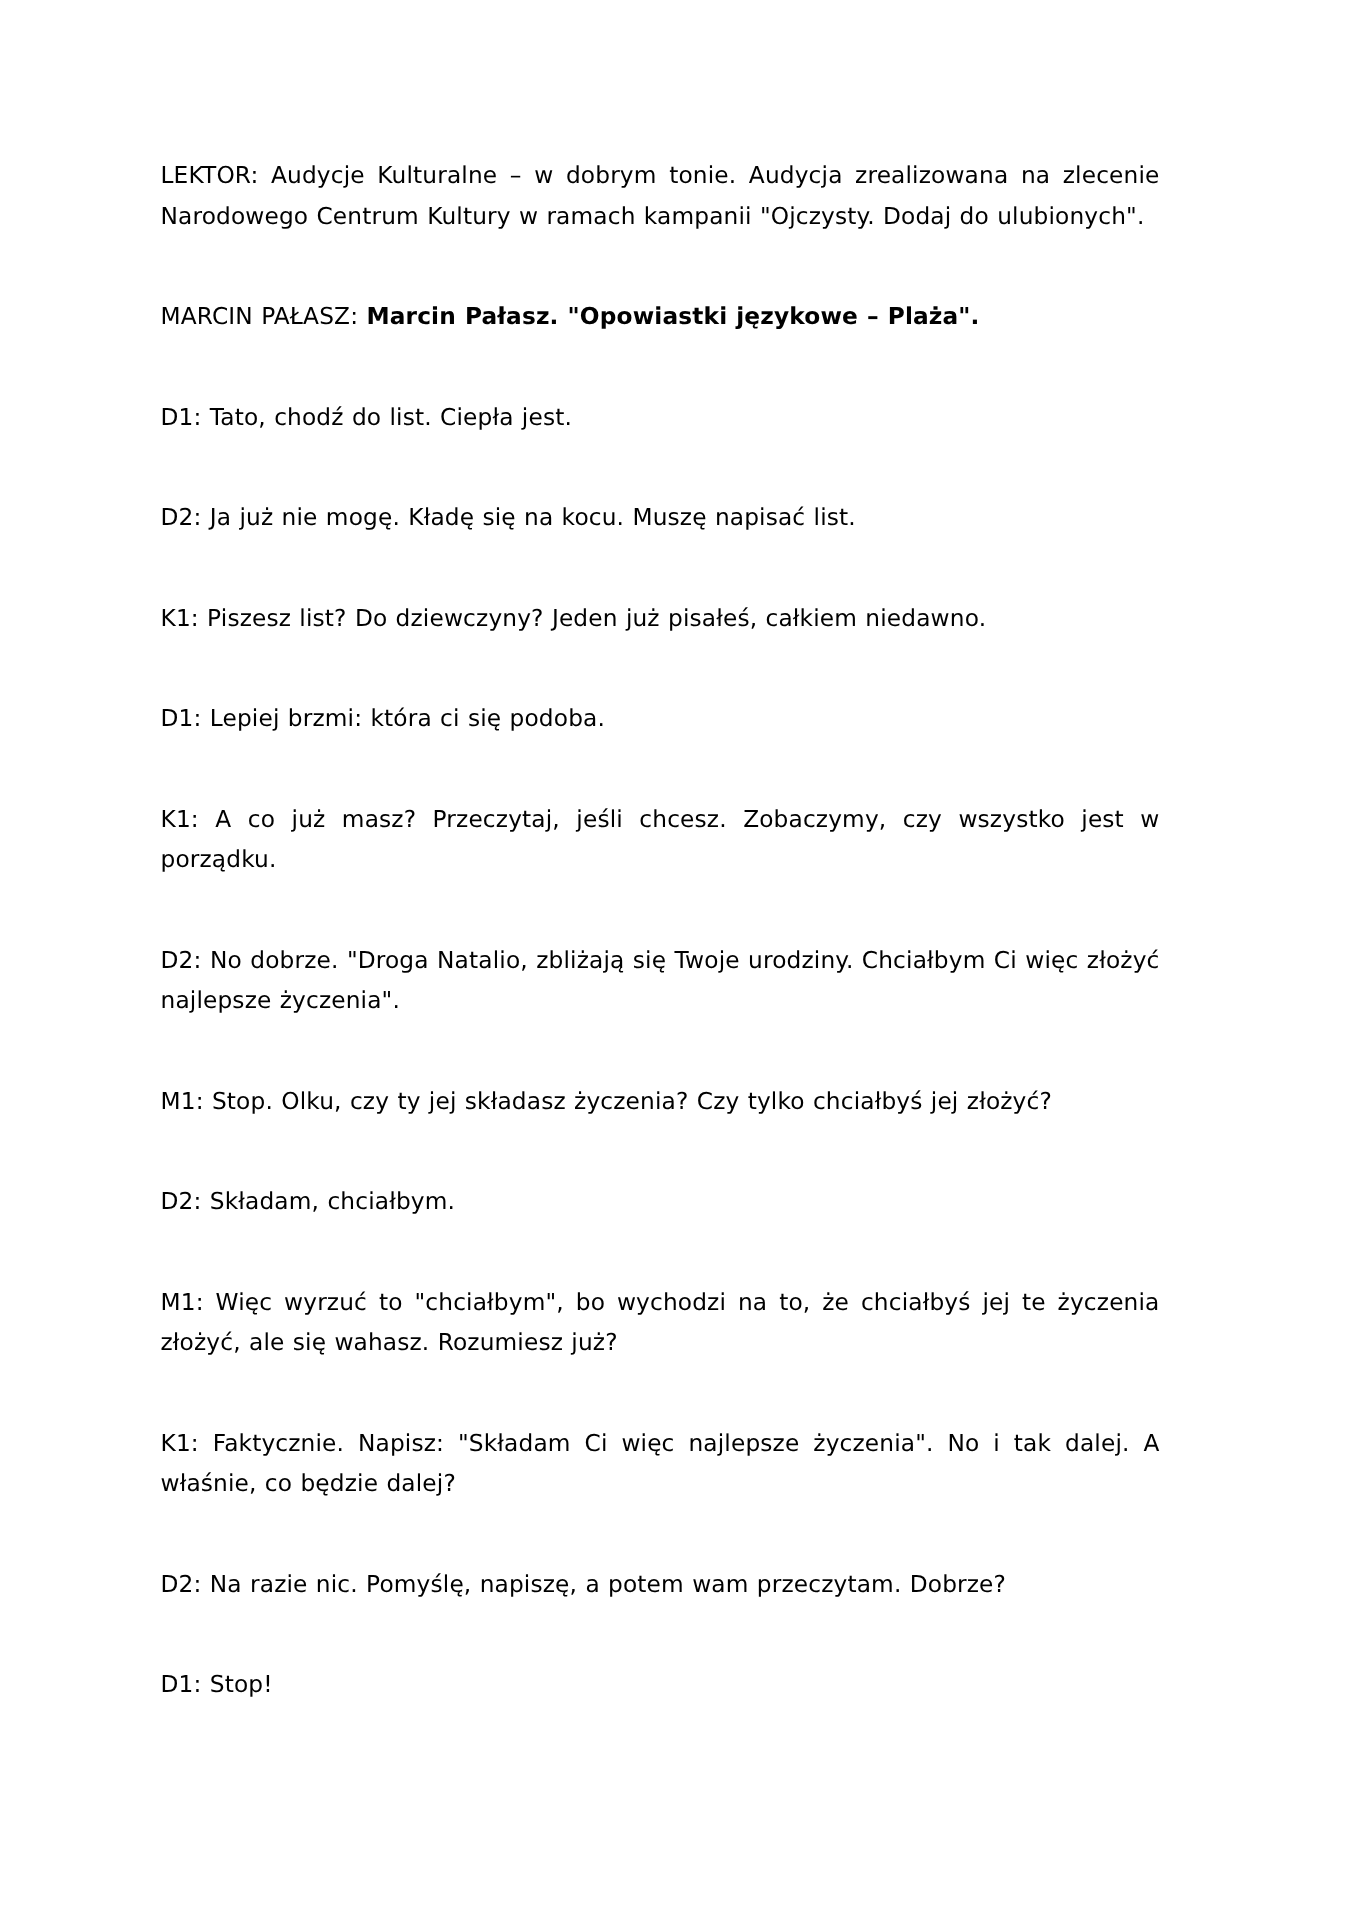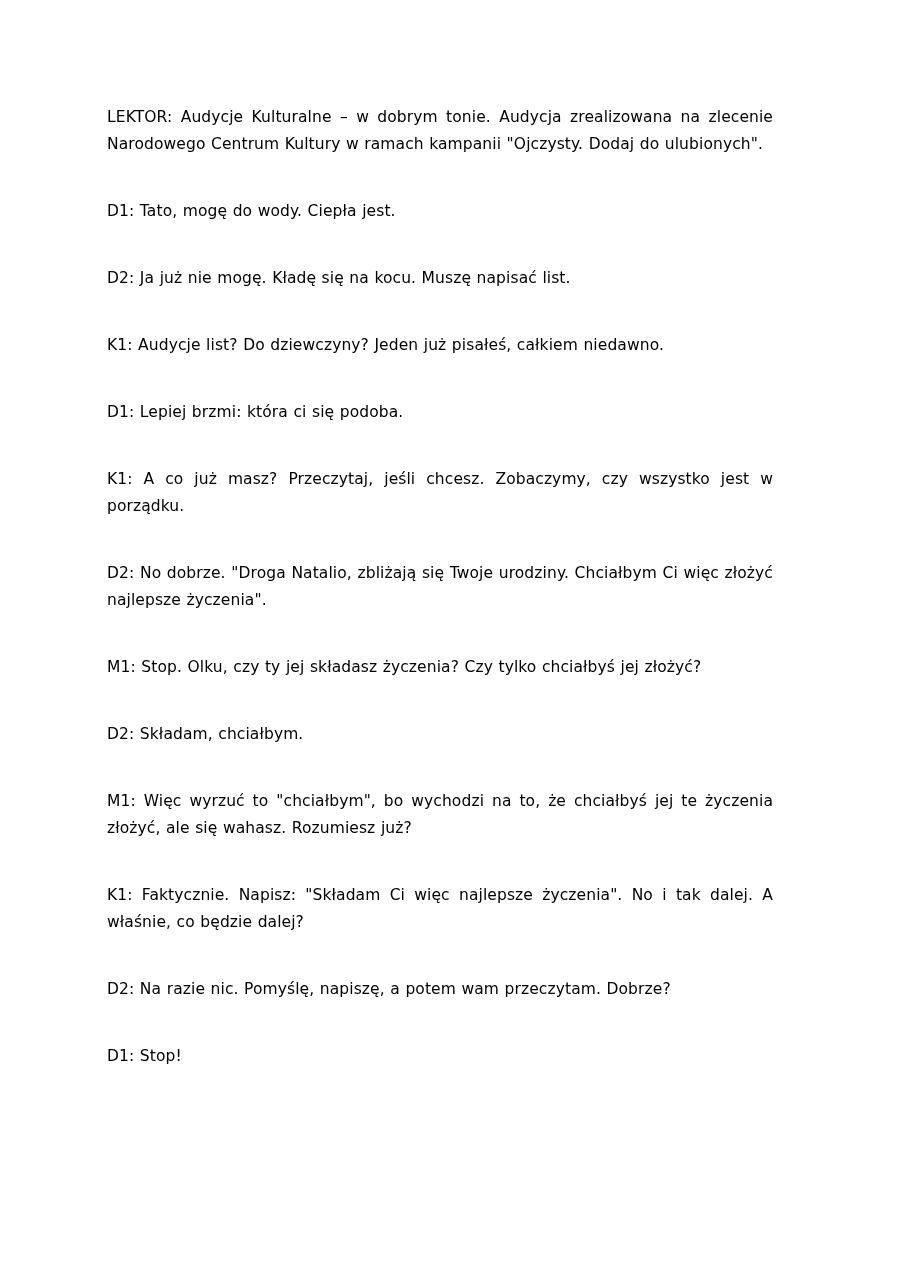--- a/index.html
+++ b/index.html
@@ -26,23 +26,24 @@
   }
   .para .speaker { font-weight: normal; }
   .para .speech.bold { font-weight: bold; }
 </style>
 </head>
 <body>
 
 <div class="page">
   <div>
       <p class="para"><span class="speaker">LEKTOR: </span><span class="speech">Audycje Kulturalne – w dobrym tonie. Audycja zrealizowana na zlecenie Narodowego Centrum Kultury w ramach kampanii "Ojczysty. Dodaj do ulubionych".</span></p>
-      <p class="para"><span class="speaker">D1: </span><span class="speech">Tato, mogę do wody. Ciepła jest.</span></p>
+      <p class="para"><span class="speaker">MARCIN PAŁASZ: </span><span class="speech bold">Marcin Pałasz. "Opowiastki językowe – Plaża".</span></p>
+      <p class="para"><span class="speaker">D1: </span><span class="speech">Tato, chodź do list. Ciepła jest.</span></p>
       <p class="para"><span class="speaker">D2: </span><span class="speech">Ja już nie mogę. Kładę się na kocu. Muszę napisać list.</span></p>
-      <p class="para"><span class="speaker">K1: </span><span class="speech">Audycje list? Do dziewczyny? Jeden już pisałeś, całkiem niedawno.</span></p>
+      <p class="para"><span class="speaker">K1: </span><span class="speech">Piszesz list? Do dziewczyny? Jeden już pisałeś, całkiem niedawno.</span></p>
       <p class="para"><span class="speaker">D1: </span><span class="speech">Lepiej brzmi: która ci się podoba.</span></p>
       <p class="para"><span class="speaker">K1: </span><span class="speech">A co już masz? Przeczytaj, jeśli chcesz. Zobaczymy, czy wszystko jest w porządku.</span></p>
       <p class="para"><span class="speaker">D2: </span><span class="speech">No dobrze. "Droga Natalio, zbliżają się Twoje urodziny. Chciałbym Ci więc złożyć najlepsze życzenia".</span></p>
       <p class="para"><span class="speaker">M1: </span><span class="speech">Stop. Olku, czy ty jej składasz życzenia? Czy tylko chciałbyś jej złożyć?</span></p>
       <p class="para"><span class="speaker">D2: </span><span class="speech">Składam, chciałbym.</span></p>
       <p class="para"><span class="speaker">M1: </span><span class="speech">Więc wyrzuć to "chciałbym", bo wychodzi na to, że chciałbyś jej te życzenia złożyć, ale się wahasz. Rozumiesz już?</span></p>
       <p class="para"><span class="speaker">K1: </span><span class="speech">Faktycznie. Napisz: "Składam Ci więc najlepsze życzenia". No i tak dalej. A właśnie, co będzie dalej?</span></p>
       <p class="para"><span class="speaker">D2: </span><span class="speech">Na razie nic. Pomyślę, napiszę, a potem wam przeczytam. Dobrze?</span></p>
       <p class="para"><span class="speaker">D1: </span><span class="speech">Stop!</span></p>
     </div>

